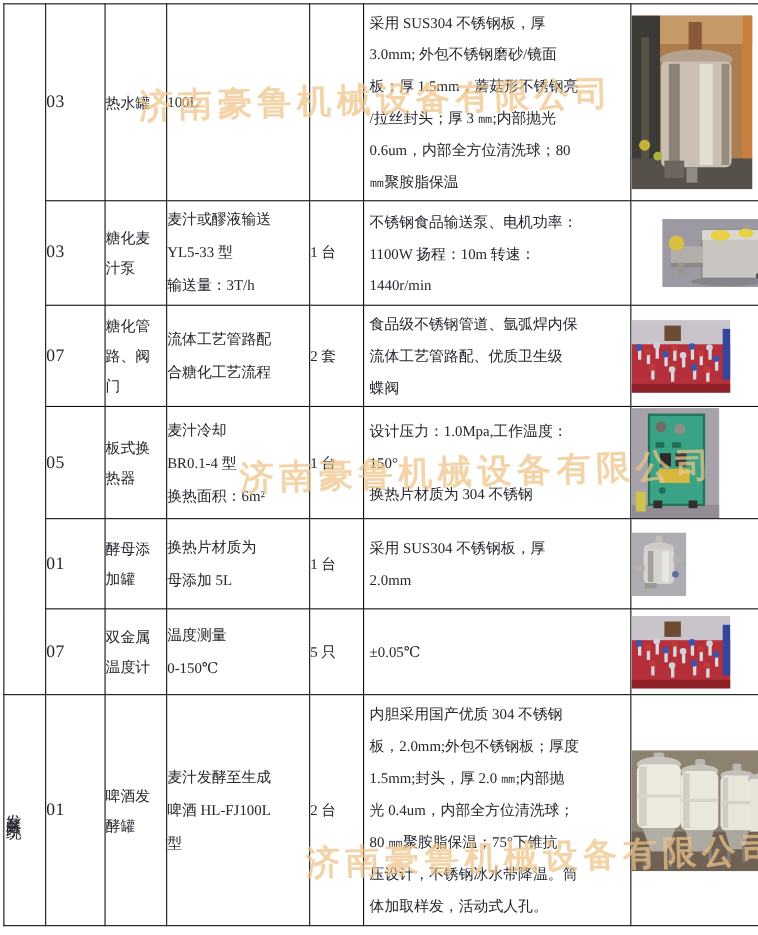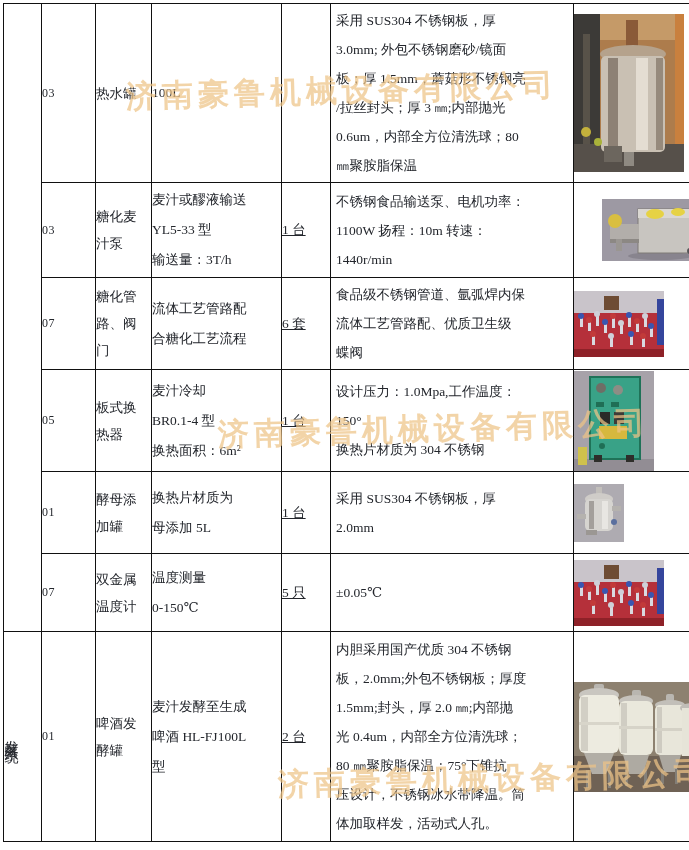--- a/index.html
+++ b/index.html
@@ -3,24 +3,24 @@
 <meta charset="utf-8">
 <style>
   html,body{margin:0;padding:0;background:#fff;}
   #page{position:relative;width:689px;height:850px;background:#ffffff;overflow:hidden;
         font-family:"Liberation Serif","DejaVu Serif",serif;color:#23262c;}
   table.spec{position:absolute;left:3px;top:3px;border-collapse:collapse;table-layout:fixed;
              width:683px;}
   td{border:1px solid #111;vertical-align:middle;
      font-size:13.5px;padding:0;overflow:hidden;}
   td.sys{width:37px;}
-  td.no{width:53px;font-size:12px;letter-spacing:.5px;}
+  td.no{width:53px;font-size:16px;letter-spacing:.5px;}
   td.name{width:55px;line-height:27px;white-space:pre-line;}
   td.specc{width:129px;line-height:30px;white-space:pre-line;}
-  td.qty{width:48px;text-decoration:underline;}
+  td.qty{width:48px;}
   td.desc{width:232px;line-height:29px;white-space:pre-line;padding:2px 5px;}
   td.photo{width:129px;}
   tr.r1{height:176px;} tr.r2{height:95px;} tr.r3{height:91px;}
   tr.r4{height:102px;} tr.r5{height:82px;} tr.r6{height:78px;} tr.r7{height:210px;}
   .vtext{writing-mode:vertical-rl;text-orientation:upright;display:inline-block;
          font-size:14px;letter-spacing:3px;line-height:1;}
   .ph{display:inline-block;vertical-align:middle;}
   
   .wm{position:absolute;white-space:nowrap;font-weight:bold;font-size:31px;
       letter-spacing:5px;color:#eec487;opacity:.72;transform:rotate(-1.6deg);
@@ -100,21 +100,21 @@
         </svg>
       </td>
     </tr>
     <tr class="r3">
       <td class="no">07</td>
       <td class="name">糖化管
 路、阀
 门</td>
       <td class="specc">流体工艺管路配
 合糖化工艺流程</td>
-      <td class="qty">6 套</td>
+      <td class="qty">2 套</td>
       <td class="desc">食品级不锈钢管道、氩弧焊内保
 流体工艺管路配、优质卫生级
 蝶阀</td>
       <td class="photo">
         <svg class="ph" width="90" height="66" viewBox="0 0 90 66">
           <rect width="90" height="66" fill="#c9c4ca"></rect>
           <rect x="30" y="5" width="15" height="14" fill="#6e4c34"></rect>
           <rect x="0" y="22" width="90" height="44" fill="#b5303a"></rect>
           <rect x="0" y="58" width="90" height="8" fill="#8e2128"></rect>
           <rect x="83" y="8" width="7" height="46" fill="#35459c"></rect>

